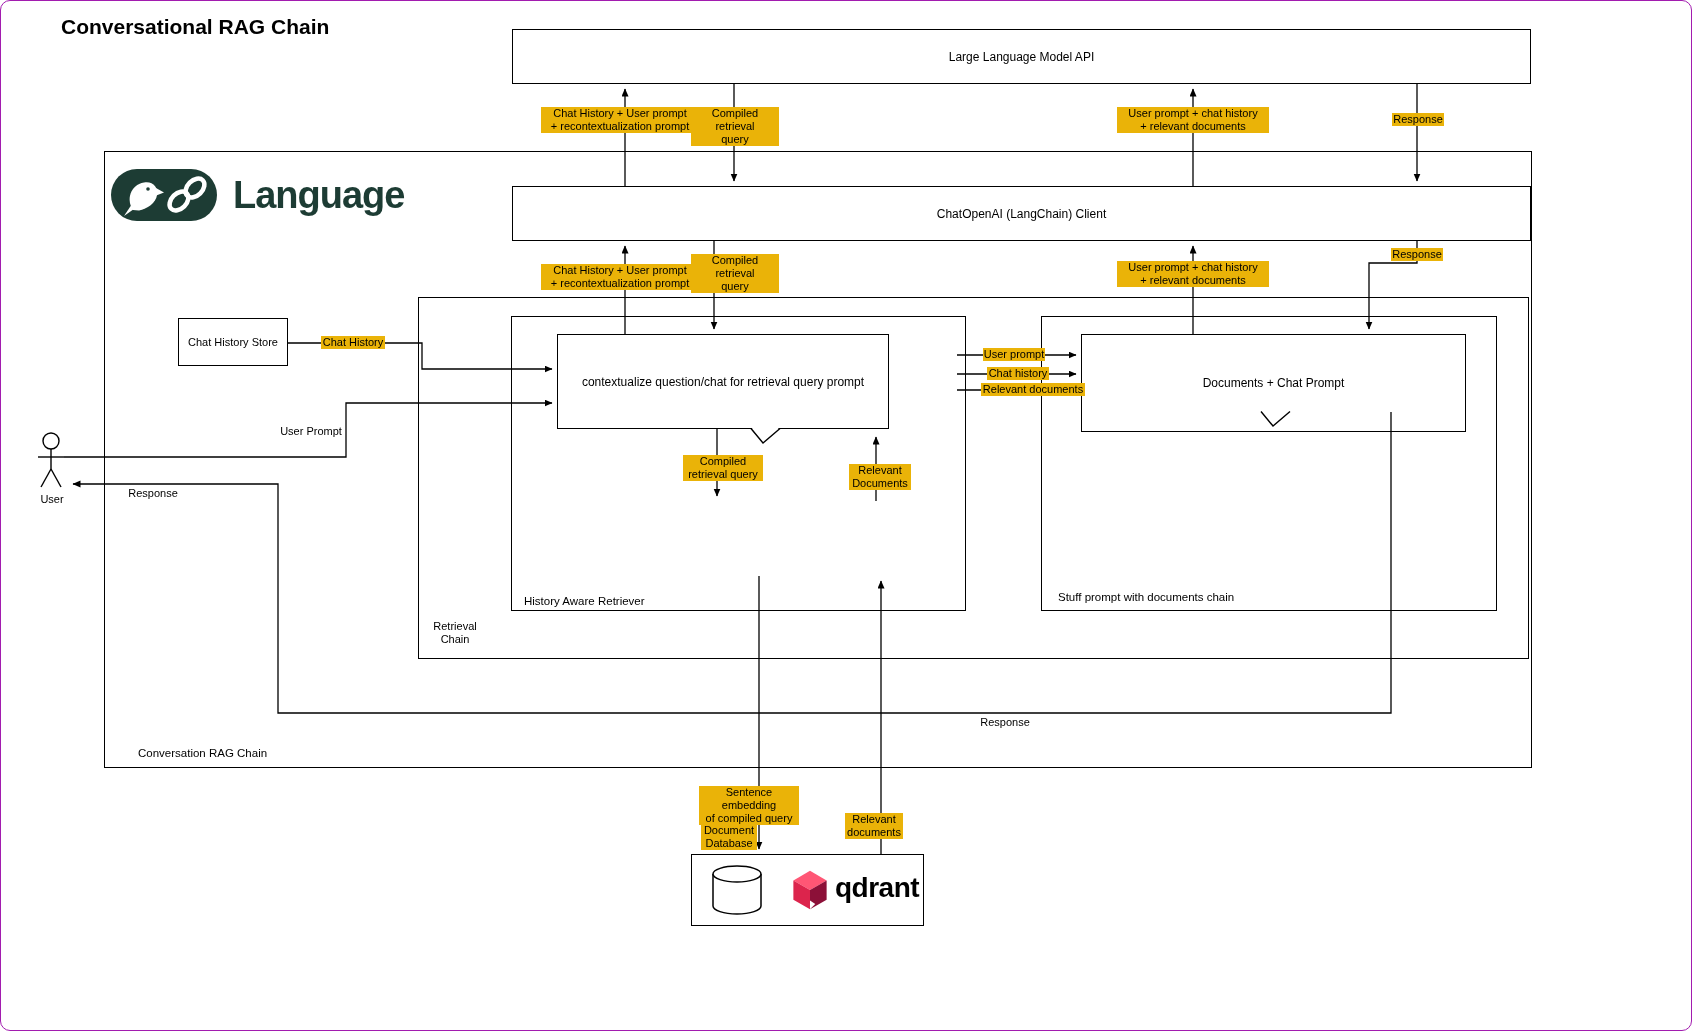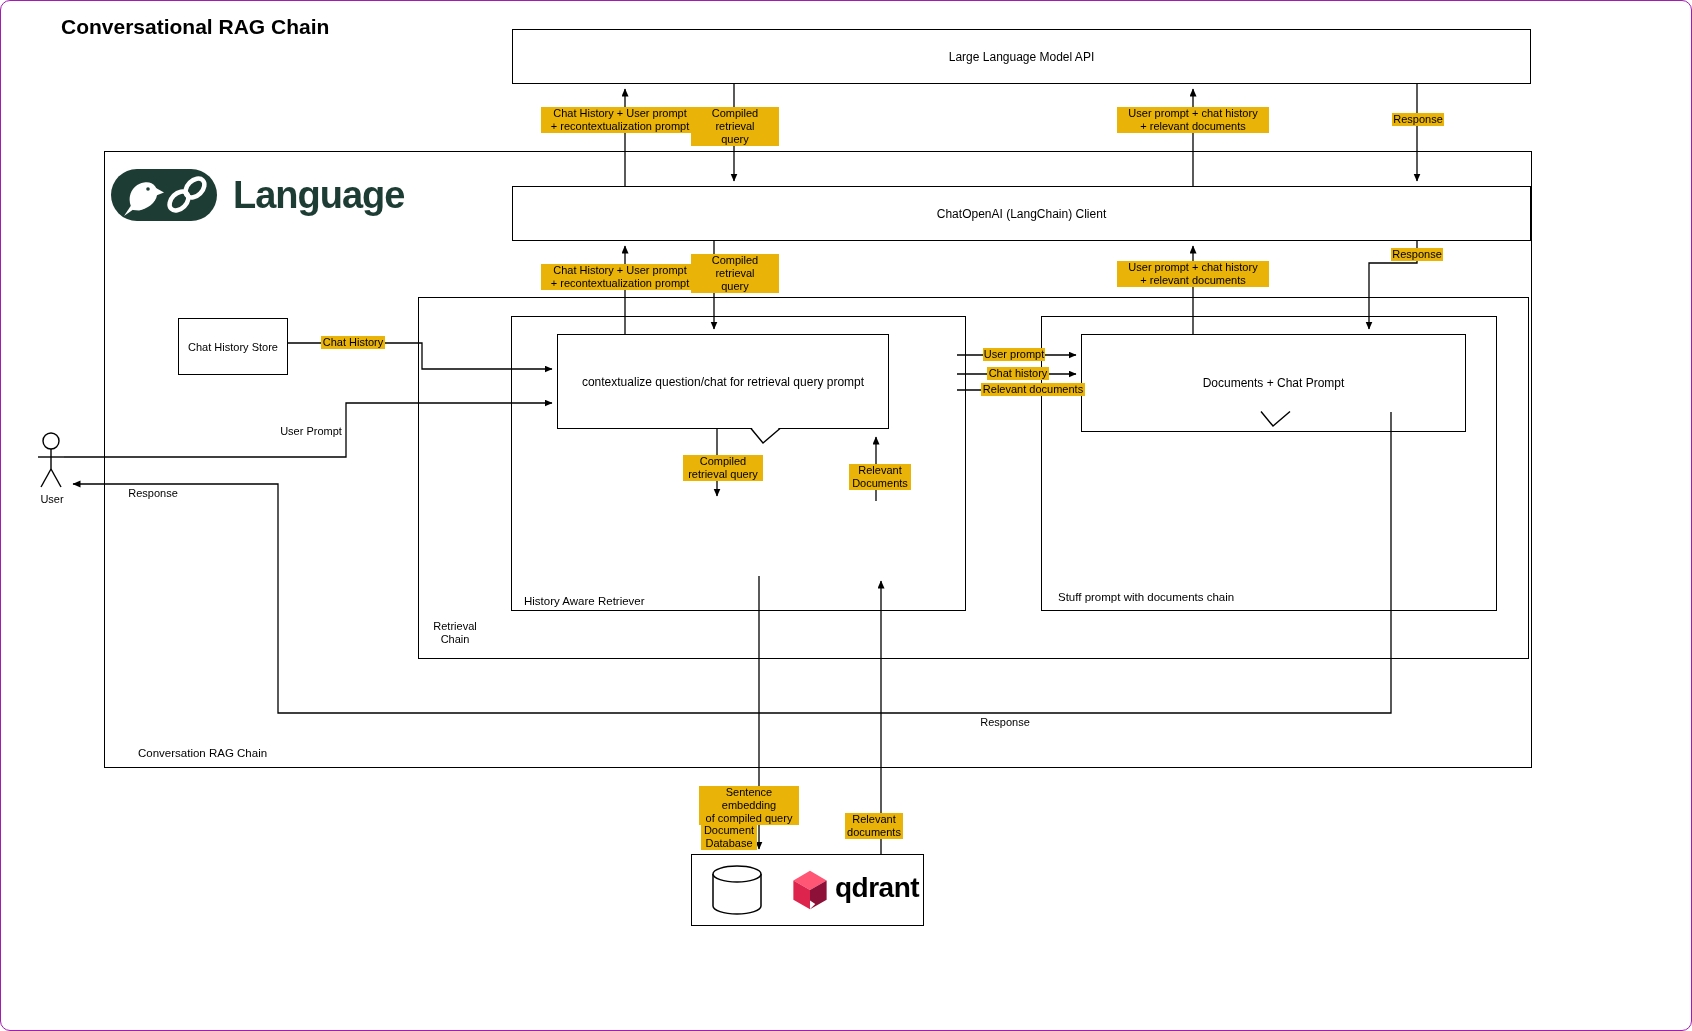--- a/index.html
+++ b/index.html
@@ -51,21 +51,21 @@
   <div class="corner-label" style="left:1051px;top:590px">Stuff prompt with documents chain</div>
 
   <div class="box" style="left:511px;top:28px;width:1019px;height:55px">
     <span>Large Language Model API</span>
   </div>
 
   <div class="box" style="left:511px;top:185px;width:1019px;height:55px">
     <span>ChatOpenAI (LangChain) Client</span>
   </div>
 
-  <div class="box" style="left:177px;top:317px;width:110px;height:57px;font-size:11px">
+  <div class="box" style="left:177px;top:317px;width:110px;height:48px;font-size:11px">
     <span>Chat History Store</span>
   </div>
 
   <div class="box" style="left:556px;top:333px;width:332px;height:95px">
     <span>contextualize question/chat for retrieval query prompt</span>
   </div>
 
   <div class="box" style="left:1080px;top:333px;width:385px;height:98px">
     <span>Documents + Chat Prompt</span>
   </div>

